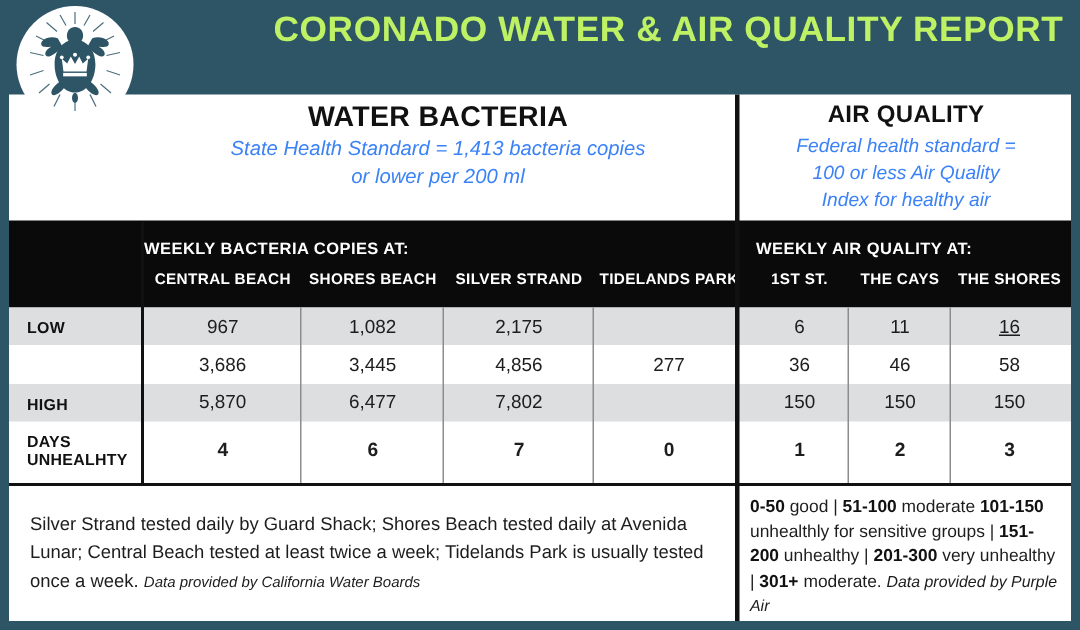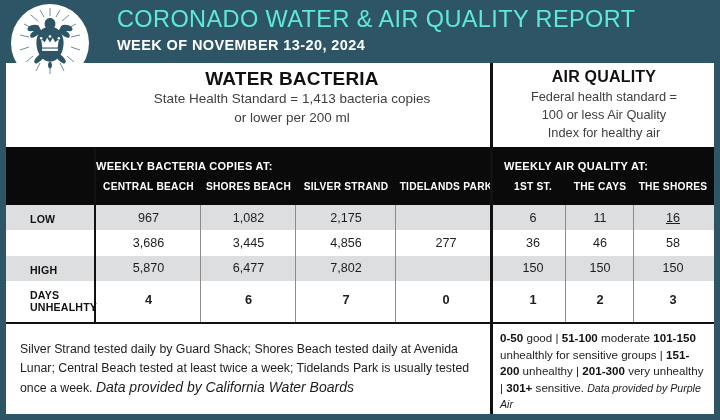--- a/index.html
+++ b/index.html
@@ -38,22 +38,22 @@
     position: absolute; left: 11px; top: 4px;
     width: 78px; height: 78px; border-radius: 50%;
     background: #ffffff; z-index: 4;
     display: flex; align-items: center; justify-content: center;
   }
   .logo-circle svg { display: block; }
   .title-block {
     position: absolute; left: 117px; top: 5px; width: 592px;
   }
   .title-main {
-    font-size: 23.5px; font-weight: normal; color: #5eead4;
-    letter-spacing: 0.4px; line-height: 28px; white-space: nowrap;
+    font-size: 23.5px; font-weight: bold; color: #bef264;
+    letter-spacing: 0.4px; line-height: 28px; white-space: nowrap; text-align: right;
   }
   .title-sub {
     font-size: 14.5px; font-weight: bold; color: #ffffff;
     letter-spacing: 0.4px; line-height: 20px; margin-top: 2px;
     white-space: nowrap;
   }
 
   
   .caption-water {
     position: absolute; left: 96px; top: 68px; width: 392px;
@@ -61,21 +61,21 @@
   }
   .caption-air {
     position: absolute; left: 496px; top: 66px; width: 216px;
     text-align: center;
   }
   .cap-title {
     font-size: 19px; font-weight: bold; color: #111111;
     letter-spacing: 0.2px; line-height: 21px;
   }
   .cap-sub {
-    font-size: 13.5px; color: #404040;
+    font-size: 13.5px; font-style: italic; color: #3b82f6;
     line-height: 18px; margin-top: 1px;
   }
   .cap-air-title { font-size: 16px; }
   .cap-air-sub { font-size: 12.8px; line-height: 17px; }
 
   
   .mid-divider {
     position: absolute; left: 490px; top: 63px; width: 2.5px; height: 260px;
     background: #111111; z-index: 3;
   }
@@ -112,21 +112,21 @@
     position: absolute; width: 2.2px; background: #111111; z-index: 3;
   }
 
   
   .row {
     position: absolute; left: 0; width: 708px;
     font-size: 12.4px; color: #1b1b1b;
   }
   .row.shaded { background: #dcdee0; }
   .row-label {
-    position: absolute; left: 24px; font-size: 10.6px; font-weight: bold;
+    position: absolute; left: 12px; font-size: 10.6px; font-weight: bold;
     color: #111111; letter-spacing: 0.2px; line-height: 12.5px;
   }
   .cell {
     position: absolute; text-align: center; font-size: 12.6px;
     color: #1d1d1d; white-space: nowrap;
   }
   .cell.bold { font-weight: bold; font-size: 12.8px; }
   .table-bottom-rule {
     position: absolute; left: 0; top: 174px; width: 708px; height: 2.2px;
     background: #111111;
@@ -134,41 +134,40 @@
   .table-top-rule {
     position: absolute; left: 0; top: -1.5px; width: 708px; height: 1.5px;
     background: #0a0a0a;
   }
 
   
   .foot-water {
     position: absolute; left: 20px; top: 340px; width: 455px;
     font-size: 12.3px; color: #1d1d1d; line-height: 19px;
   }
-  .foot-water i { font-size: 14px; }
+  .foot-water i { font-size: 10px; }
   .foot-air {
     position: absolute; left: 500px; top: 330px; width: 208px;
     font-size: 11.6px; color: #1d1d1d; line-height: 16.6px;
   }
   .foot-air b { font-weight: bold; color: #111111; }
   .foot-air i { font-size: 10.6px; }
 </style>
 </head>
 <body>
 
 <div id="report">
 
   <div class="frame-left"></div>
   <div class="frame-right"></div>
   <div class="frame-bottom"></div>
 
   <div class="header">
     <div class="title-block">
       <div class="title-main">CORONADO WATER &amp; AIR QUALITY REPORT</div>
-      <div class="title-sub">WEEK OF NOVEMBER 13-20, 2024</div>
     </div>
   </div>
 
   <div class="logo-circle">
     <svg width="74" height="74" viewBox="0 0 74 74" aria-hidden="true">
       <g fill="#2d5566">
 
         <g stroke="#2d5566" stroke-width="0.8" opacity="0.85">
           <line x1="37" y1="10" x2="37" y2="2"></line>
           <line x1="31" y1="11" x2="27" y2="4"></line>
@@ -308,17 +307,17 @@
     <span>good</span> |
     <b>51-100</b>
     <span>moderate</span>
     <b>101-150</b>
     <span>unhealthly for sensitive groups</span> |
     <b>151-200</b>
     <span>unhealthy</span> |
     <b>201-300</b>
     <span>very unhealthy</span> |
     <b>301+</b>
-    <span>sensitive.</span>
+    <span>moderate.</span>
     <i>Data provided by Purple Air</i>
   </div>
 
 </div>
 
 </body></html>

